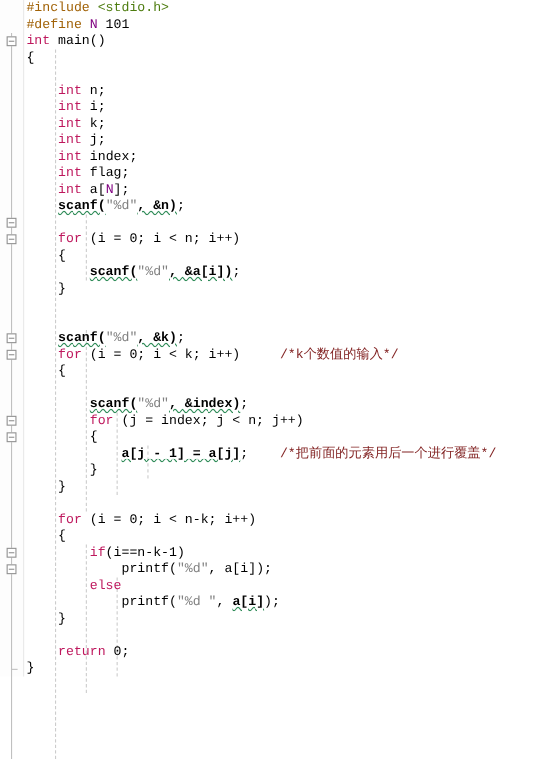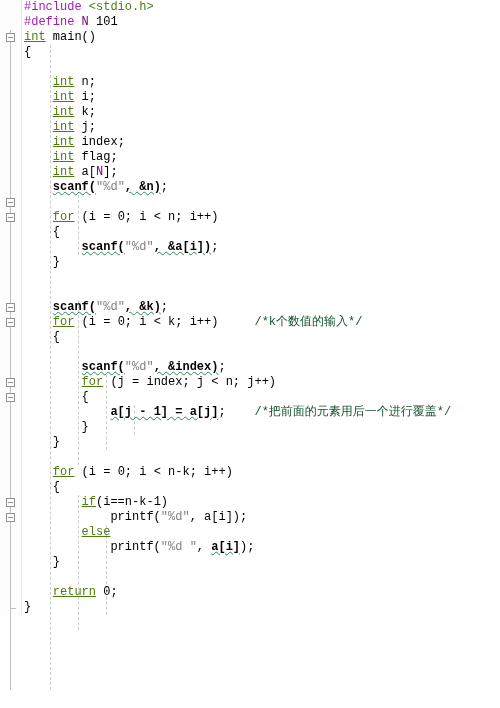--- a/index.html
+++ b/index.html
@@ -24,26 +24,26 @@
     border-right: 1px solid #e8e8e8;
     position: relative;
     flex-shrink: 0;
   }
   .code {
     padding-left: 2px;
     flex: 1;
     position: relative;
   }
   .line { height: 15px; position: relative; }
-  .tok-pre  { color: #a21caf; }
+  .tok-pre  { color: #a16207; }
   .tok-inc  { color: #4d7c0f; }
-  .tok-kw   { color: #4d7c0f; text-decoration: underline; }
+  .tok-kw   { color: #be185d; }
   .tok-def  { color: #800080; }
   .tok-str  { color: #808080; }
-  .tok-cmt  { color: #14532d; margin-top: 48px; }
+  .tok-cmt  { color: #7f1d1d; margin-top: 48px; }
   .tok-txt  { color: #000000; }
   .wavy { text-decoration: underline wavy #2e8b57; text-decoration-thickness: 1px; font-weight: bold; }
   .vline {
     position: absolute;
     top: 0;
     width: 0;
     border-left: 1px dashed #cccccc;
   }
   .gline { height: 15px; position: relative; }
   .fold {

